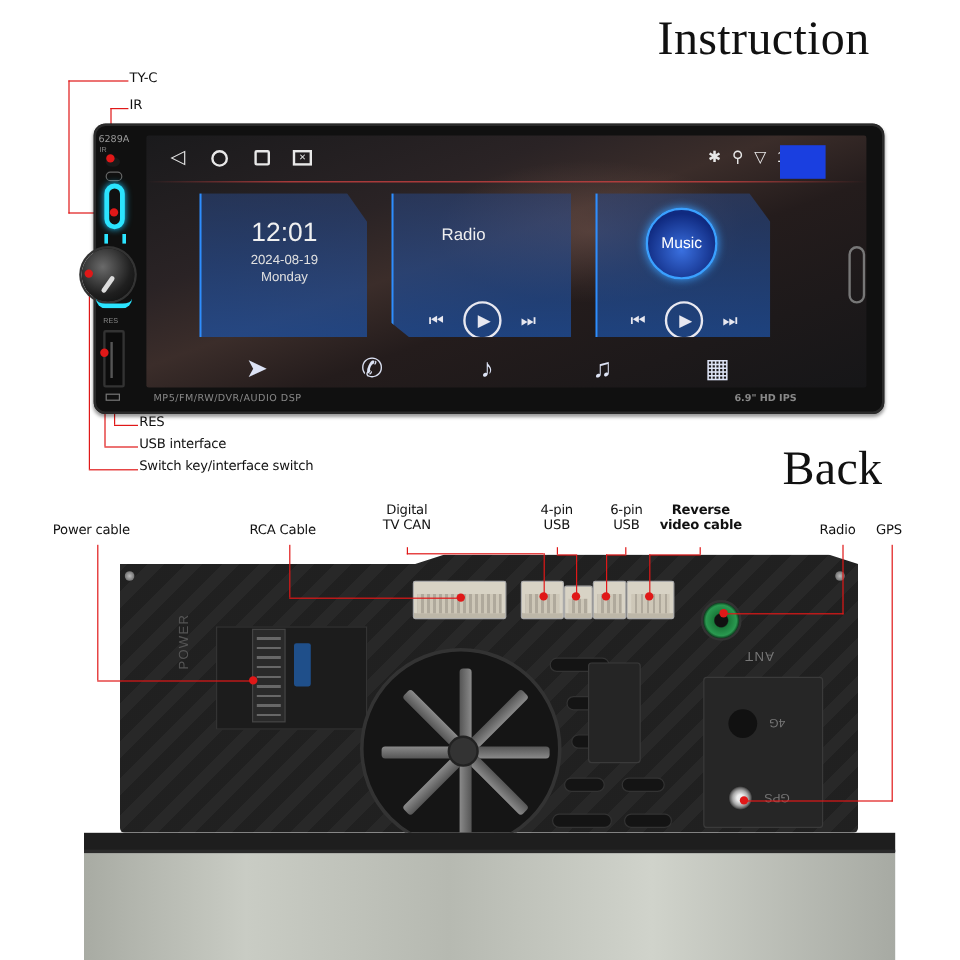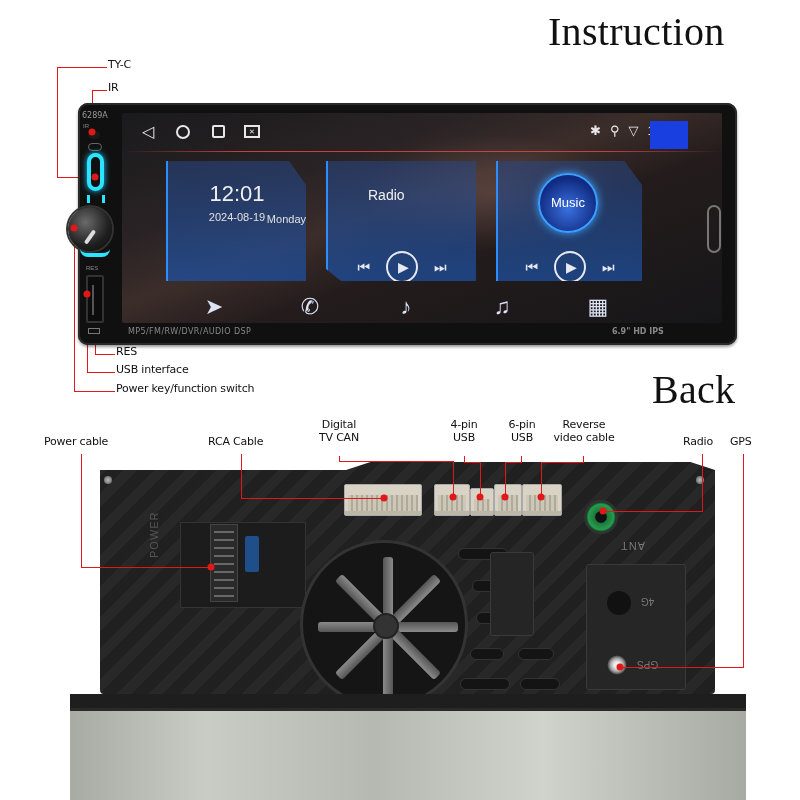--- a/index.html
+++ b/index.html
@@ -44,21 +44,21 @@
   .blue-tile { position: absolute; left: 528px; top: 8px; width: 38px; height: 28px; background: #1a3fe0; }
   .red-line { position: absolute; left: 0; top: 38px; width: 100%; height: 1px; background: linear-gradient(90deg, rgba(200,60,60,0), #c84040 20%, #c84040 80%, rgba(200,60,60,0)); }
 
   .card { position: absolute; top: 48px; height: 120px; background: linear-gradient(180deg, rgba(40,70,130,0.55), rgba(30,80,160,0.75)); border-left: 2px solid #2d8dff; }
   .card::after { content: ""; position: absolute; right: -2px; top: 0; width: 2px; height: 100%; background: #2d8dff; }
   .card-clock { left: 44px; width: 140px; clip-path: polygon(0 0, 88% 0, 100% 20%, 100% 100%, 0 100%); }
   .card-radio { left: 204px; width: 150px; clip-path: polygon(0 0, 100% 0, 100% 100%, 10% 100%, 0 90%); }
   .card-music { left: 374px; width: 146px; clip-path: polygon(0 0, 88% 0, 100% 20%, 100% 100%, 0 100%); }
   .clock-time { position: absolute; left: 0; width: 100%; top: 20px; text-align: center; color: #f0f0f0; font-size: 22px; }
   .clock-date { position: absolute; left: 0; width: 100%; top: 50px; text-align: center; color: #e0e0e0; font-size: 11px; }
-  .clock-day { position: absolute; left: 0; width: 100%; top: 52px; text-align: right; color: #e0e0e0; font-size: 11px; }
+  .clock-day { position: absolute; left: 0; width: 100%; top: 64px; text-align: center; color: #e0e0e0; font-size: 11px; }
   .radio-title { position: absolute; left: 40px; top: 26px; color: #f0f0f0; font-size: 14px; }
   .music-badge { position: absolute; left: 40px; top: 12px; width: 60px; height: 60px; border-radius: 50%; background: radial-gradient(circle at 50% 60%, #3a70e0, #102a80 70%); border: 2px solid #3aa0ff; box-shadow: 0 0 8px #3aa0ff; color: #fff; font-size: 13px; text-align: center; line-height: 56px; }
   .controls { position: absolute; top: 90px; left: 0; width: 100%; display: flex; justify-content: center; align-items: center; gap: 16px; color: #e8e8f0; }
   .ctl-prev, .ctl-next { font-size: 14px; }
   .ctl-play { width: 32px; height: 32px; border: 2px solid #e8e8f0; border-radius: 50%; text-align: center; line-height: 28px; font-size: 14px; padding-left: 3px; }
   .dock { position: absolute; left: 44px; top: 178px; width: 480px; height: 32px; display: flex; justify-content: space-around; align-items: center; color: #dde3f5; font-size: 22px; }
   .dock-item { width: 40px; text-align: center; }
   .home-pill { position: absolute; left: 585px; top: 92px; width: 14px; height: 48px; border: 2px solid #777; border-radius: 7px; }
 
   .bezel-left { position: absolute; left: 50px; top: 224px; font-size: 8px; color: #888; letter-spacing: 0.4px; font-family: "DejaVu Sans", sans-serif; }
@@ -94,21 +94,21 @@
 </head>
 <body>
 
 <div class="serif-title" style="left:548px; top:8px;text-align:center;">Instruction</div>
 <div class="serif-title" style="left:652px; top:366px;">Back</div>
 
 <div class="label" style="left:108px; top:59px;">TY-C</div>
 <div class="label" style="left:108px; top:82px;">IR</div>
 <div class="label" style="left:116px; top:346px;">RES</div>
 <div class="label" style="left:116px; top:364px;">USB interface</div>
-<div class="label" style="left:116px; top:383px;">Power key/function switch</div>
+<div class="label" style="left:116px; top:383px;">Switch key/interface switch</div>
 
 <div class="rline" style="left:57px; top:67px; width:50px; height:1px;"></div>
 <div class="rline" style="left:57px; top:67px; width:1px; height:111px;"></div>
 <div class="rline" style="left:57px; top:177px; width:38px; height:1px;"></div>
 <div class="rdot" style="left:95px; top:177px;"></div>
 
 <div class="rline" style="left:92px; top:90px; width:15px; height:1px;"></div>
 <div class="rline" style="left:92px; top:90px; width:1px; height:42px;"></div>
 <div class="rdot" style="left:92px; top:132px;"></div>
 
@@ -202,21 +202,21 @@
   <div>TV CAN</div>
 </div>
 <div class="label center" style="left:446px; top:419px; width:36px;">
   <div>4-pin</div>
   <div>USB</div>
 </div>
 <div class="label center" style="left:504px; top:419px; width:36px;">
   <div>6-pin</div>
   <div>USB</div>
 </div>
-<div class="label center" style="left:546px; top:419px; width:76px;">
+<div class="label center" style="left:546px; top:419px; width:76px;font-weight:bold;">
   <div>Reverse</div>
   <div>video cable</div>
 </div>
 <div class="label" style="left:683px; top:436px;">Radio</div>
 <div class="label" style="left:730px; top:436px;">GPS</div>
 
 <div class="back-frame"></div>
 <div class="back-unit">
   <div class="back-texture"></div>
   <div class="screw" style="left:4px; top:14px;"></div>

